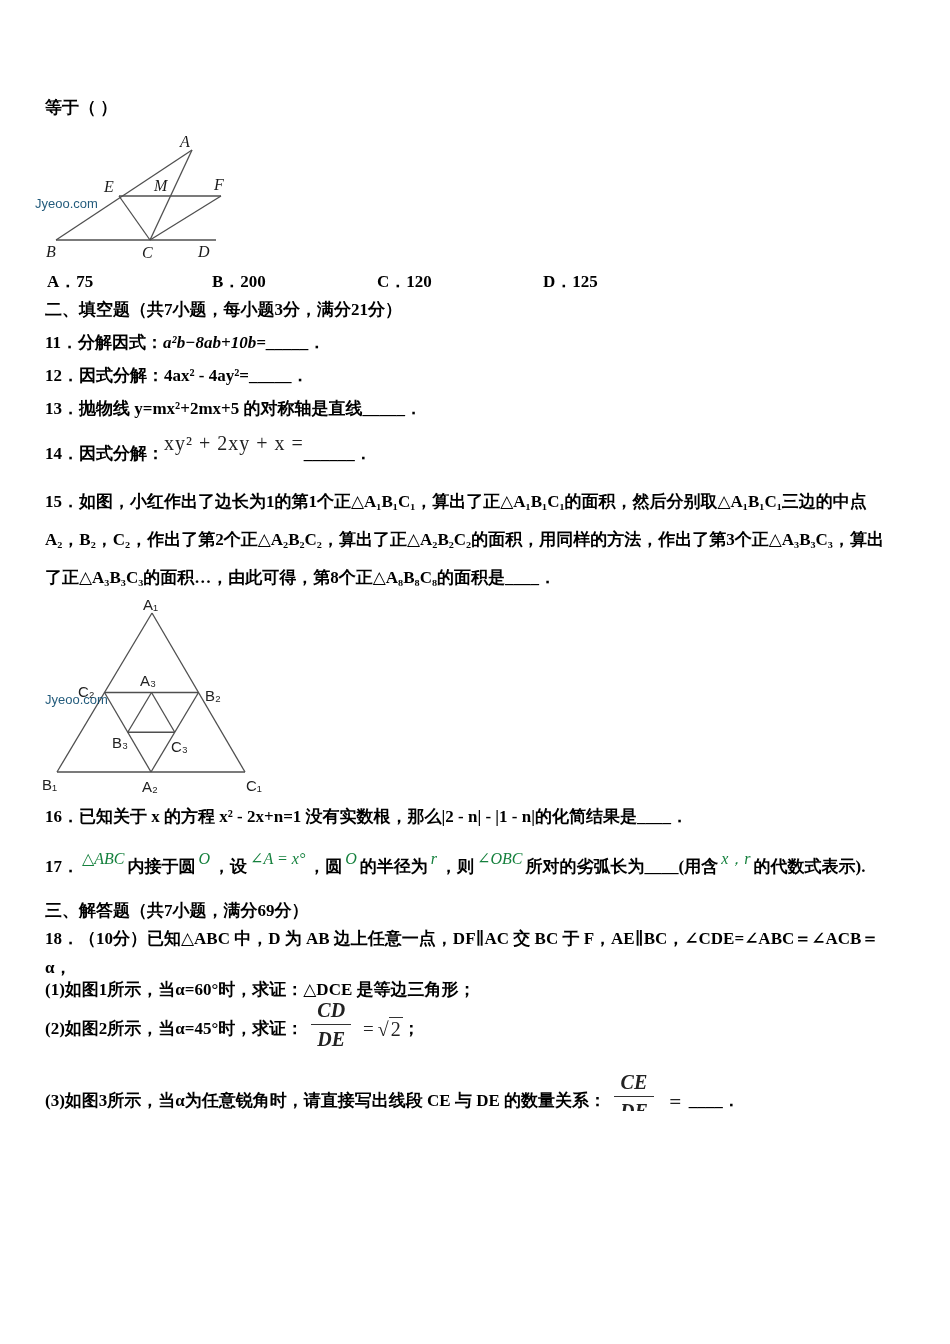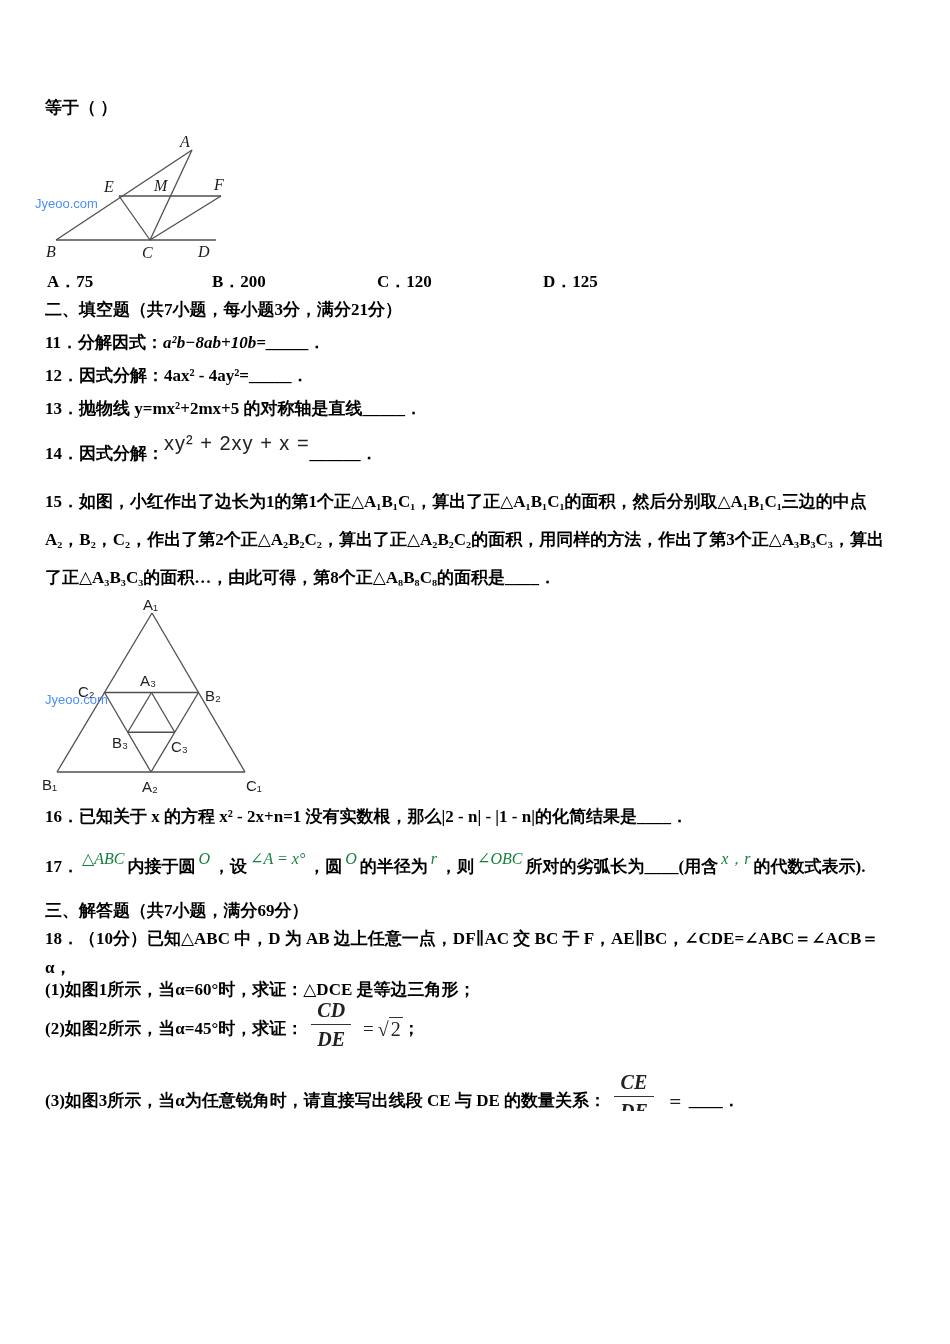--- a/index.html
+++ b/index.html
@@ -6,40 +6,40 @@
   .page{
     position:relative;width:950px;height:1111px;background:#ffffff;
     font-family:"Liberation Serif","DejaVu Serif",serif;color:#000;overflow:hidden;
   }
   .abs{position:absolute;white-space:nowrap;}
   .cn{font-weight:700;font-size:17px;line-height:22px;}
   .opt{font-weight:700;font-size:17px;}
   .math-bi{font-style:italic;font-weight:700;}
   .m-raise{
     position:relative;top:-9px;font-weight:400;font-size:20px;color:#222;
-    font-family:Liberation Sans, sans-serif;letter-spacing:1px;
+    font-family:Liberation Serif, serif;letter-spacing:1px;
   }
   .m17{
     position:relative;top:-8px;font-weight:400;font-style:italic;font-size:16px;color:#15803d;
     font-family:"Liberation Serif","DejaVu Serif",serif;padding:0 3px;
   }
   .blank{font-weight:700;letter-spacing:0;}
   .frac{
     display:inline-block;vertical-align:middle;text-align:center;margin:0 8px 10px 8px;
     font-style:italic;font-weight:700;font-size:20px;color:#222;
     font-family:"Liberation Serif","DejaVu Serif",serif;line-height:1.1;
   }
   .frac .num{display:block;padding:0 6px 3px 6px;border-bottom:1.6px solid #333;}
   .frac .den{display:block;padding:3px 6px 0 6px;}
   .mrow{display:flex;align-items:center;}
   .sqrt{font-weight:400;font-size:20px;color:#222;font-family:"Liberation Serif",serif;}
   .sqrt-arg{border-top:1.6px solid #333;padding:0 2px;}
   .eq{font-weight:400;font-size:19px;color:#222;margin:0 4px;font-family:"Liberation Serif",serif;}
   .wm{
-    position:absolute;color:#3b82f6;font-size:13px;font-weight:400;
+    position:absolute;color:#0c4a6e;font-size:13px;font-weight:400;
     font-family:"Liberation Sans","DejaVu Sans",sans-serif;opacity:.9;
     filter:blur(.4px);
   }
   .fig-label-it{font-style:italic;font-size:16px;fill:#1a1a1a;font-family:"Liberation Serif","DejaVu Serif",serif;}
   .fig-label-sf{font-size:15px;fill:#222;font-family:"Liberation Sans","DejaVu Sans",sans-serif;}
   .fig-line{stroke:#4f4f4f;stroke-width:1.3;}
   .fig-line-thick{stroke:#7b7b7b;stroke-width:2;}
   .para15 div{line-height:38px;}
 </style>
 </head>

